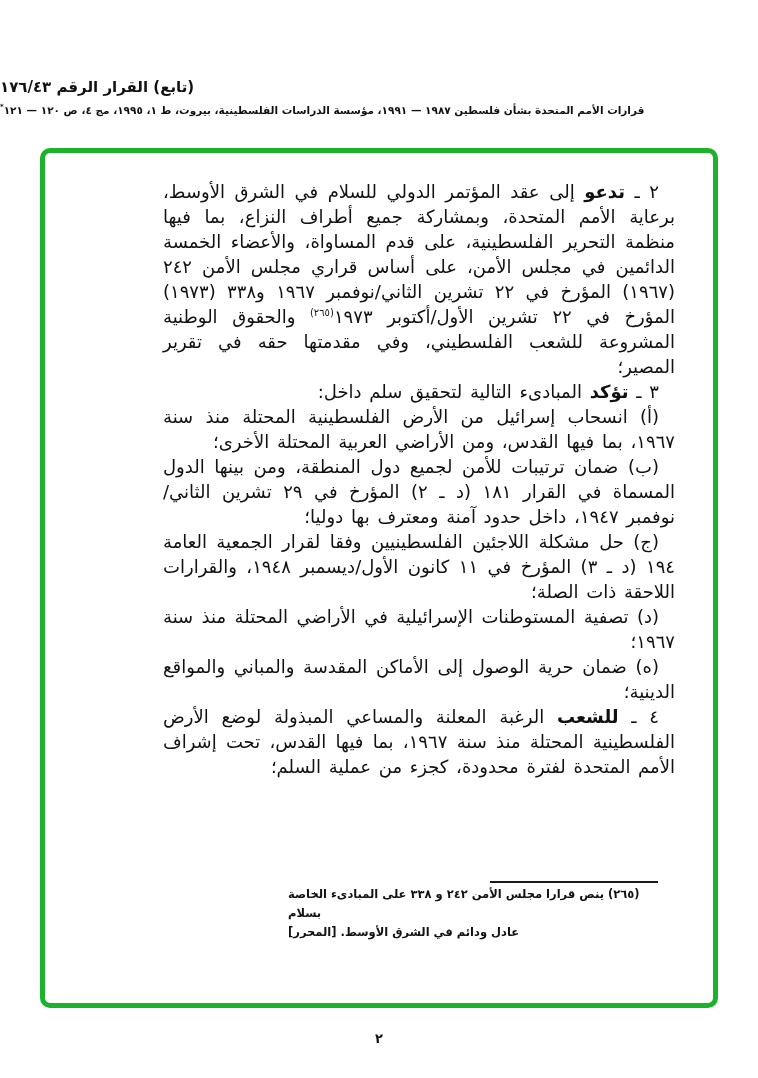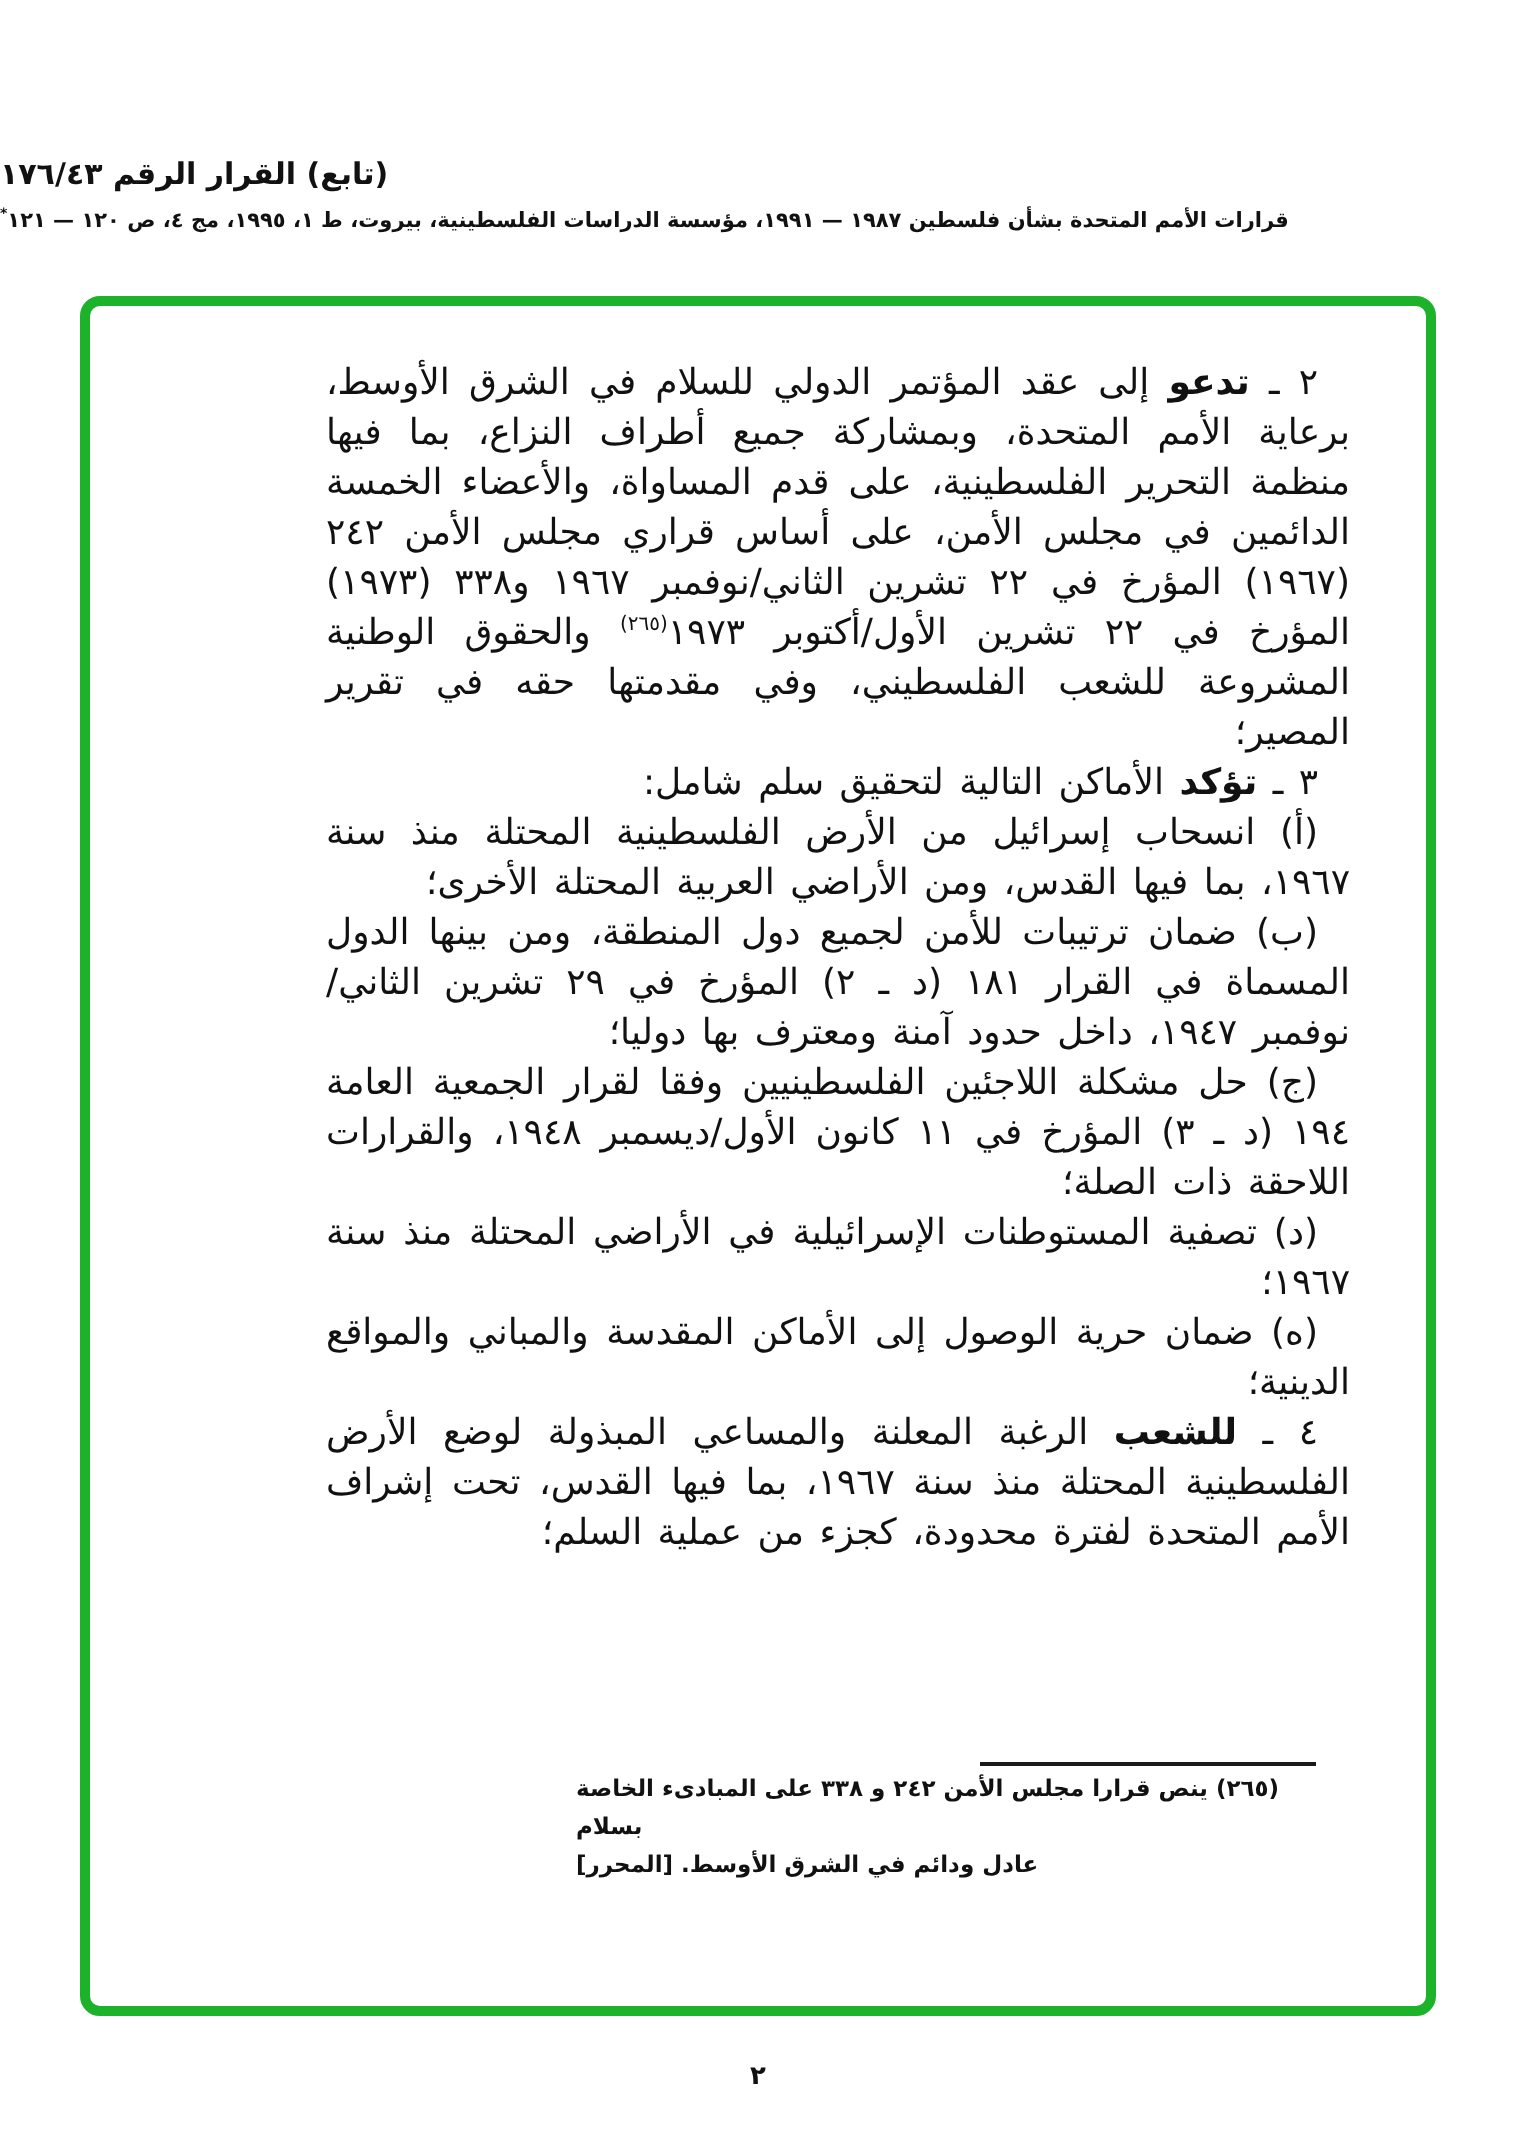--- a/index.html
+++ b/index.html
@@ -48,21 +48,21 @@
 <div>
 
   <div class="header-title">(تابع) القرار الرقم ١٧٦/٤٣</div>
 
   <div class="header-source"><span>قرارات الأمم المتحدة بشأن فلسطين ١٩٨٧ — ١٩٩١، مؤسسة الدراسات الفلسطينية، بيروت، ط ١، ١٩٩٥، مج ٤، ص ١٢٠ — ١٢١</span><sup>*</sup></div>
 
   <div class="frame" style="border-color: rgb(28, 179, 43);"></div>
 
   <div class="doc">
       <p><span>٢ ـ </span><b>تدعو</b><span> إلى عقد المؤتمر الدولي للسلام في الشرق الأوسط، برعاية الأمم المتحدة، وبمشاركة جميع أطراف النزاع، بما فيها منظمة التحرير الفلسطينية، على قدم المساواة، والأعضاء الخمسة الدائمين في مجلس الأمن، على أساس قراري مجلس الأمن ٢٤٢ (١٩٦٧) المؤرخ في ٢٢ تشرين الثاني/نوفمبر ١٩٦٧ و٣٣٨ (١٩٧٣) المؤرخ في ٢٢ تشرين الأول/أكتوبر ١٩٧٣</span><sup class="fnref">(٢٦٥)</sup><span> والحقوق الوطنية المشروعة للشعب الفلسطيني، وفي مقدمتها حقه في تقرير المصير؛</span></p>
-      <p><span>٣ ـ </span><b>تؤكد</b><span> الأماكن التالية لتحقيق سلم شامل:</span></p>
+      <p><span>٣ ـ </span><b>تؤكد</b><span> المبادىء التالية لتحقيق سلم داخل:</span></p>
       <p><span>(أ) انسحاب إسرائيل من الأرض الفلسطينية المحتلة منذ سنة ١٩٦٧، بما فيها القدس، ومن الأراضي العربية المحتلة الأخرى؛</span></p>
       <p><span>(ب) ضمان ترتيبات للأمن لجميع دول المنطقة، ومن بينها الدول المسماة في القرار ١٨١ (د ـ ٢) المؤرخ في ٢٩ تشرين الثاني/نوفمبر ١٩٤٧، داخل حدود آمنة ومعترف بها دوليا؛</span></p>
       <p><span>(ج) حل مشكلة اللاجئين الفلسطينيين وفقا لقرار الجمعية العامة ١٩٤ (د ـ ٣) المؤرخ في ١١ كانون الأول/ديسمبر ١٩٤٨، والقرارات اللاحقة ذات الصلة؛</span></p>
       <p><span>(د) تصفية المستوطنات الإسرائيلية في الأراضي المحتلة منذ سنة ١٩٦٧؛</span></p>
       <p><span>(ه) ضمان حرية الوصول إلى الأماكن المقدسة والمباني والمواقع الدينية؛</span></p>
       <p><span>٤ ـ </span><b>للشعب</b><span> الرغبة المعلنة والمساعي المبذولة لوضع الأرض الفلسطينية المحتلة منذ سنة ١٩٦٧، بما فيها القدس، تحت إشراف الأمم المتحدة لفترة محدودة، كجزء من عملية السلم؛</span></p>
     </div>
 
   <div class="fn-rule"></div>
 

